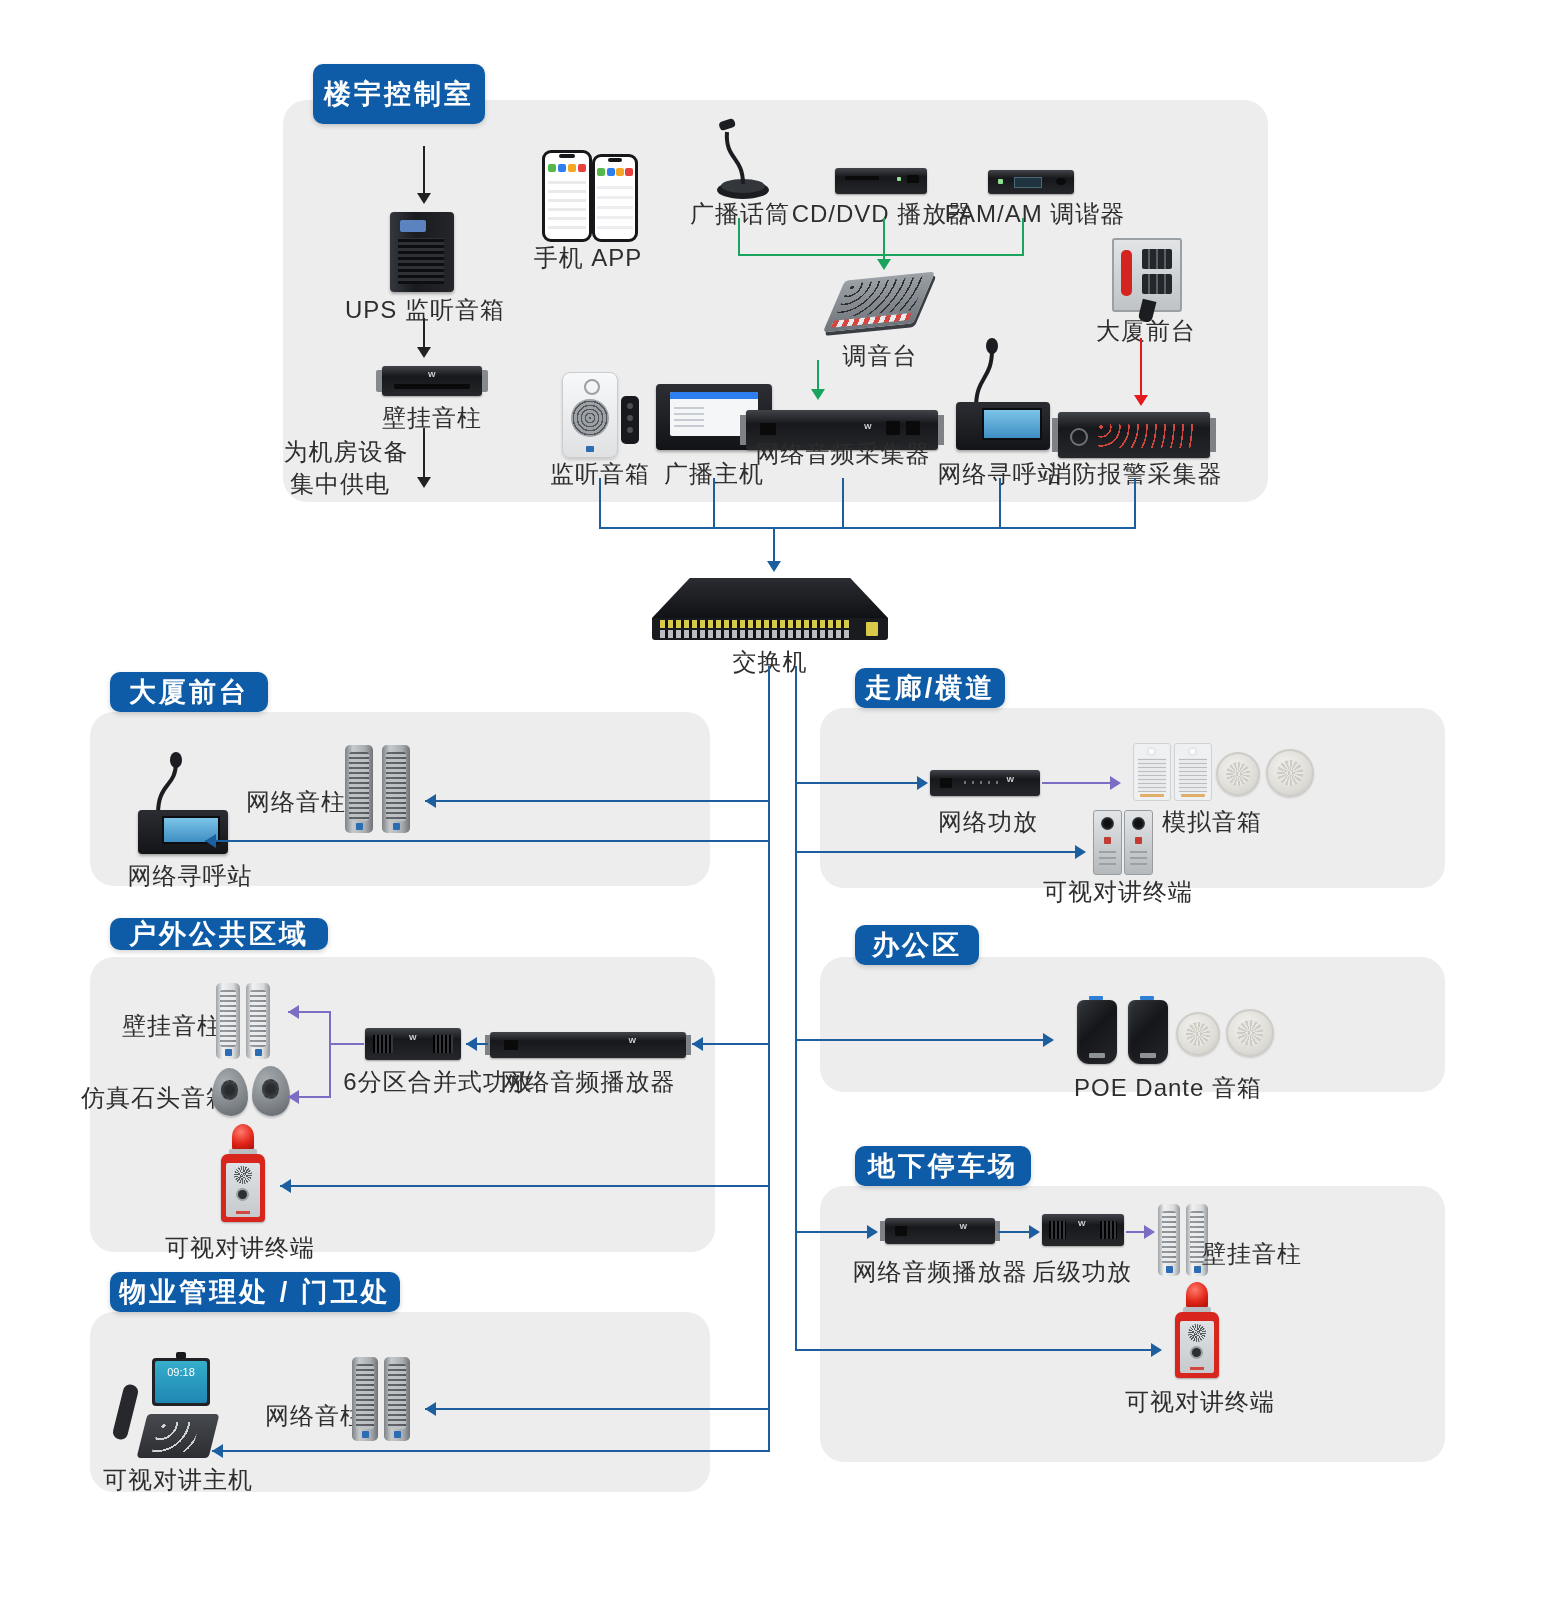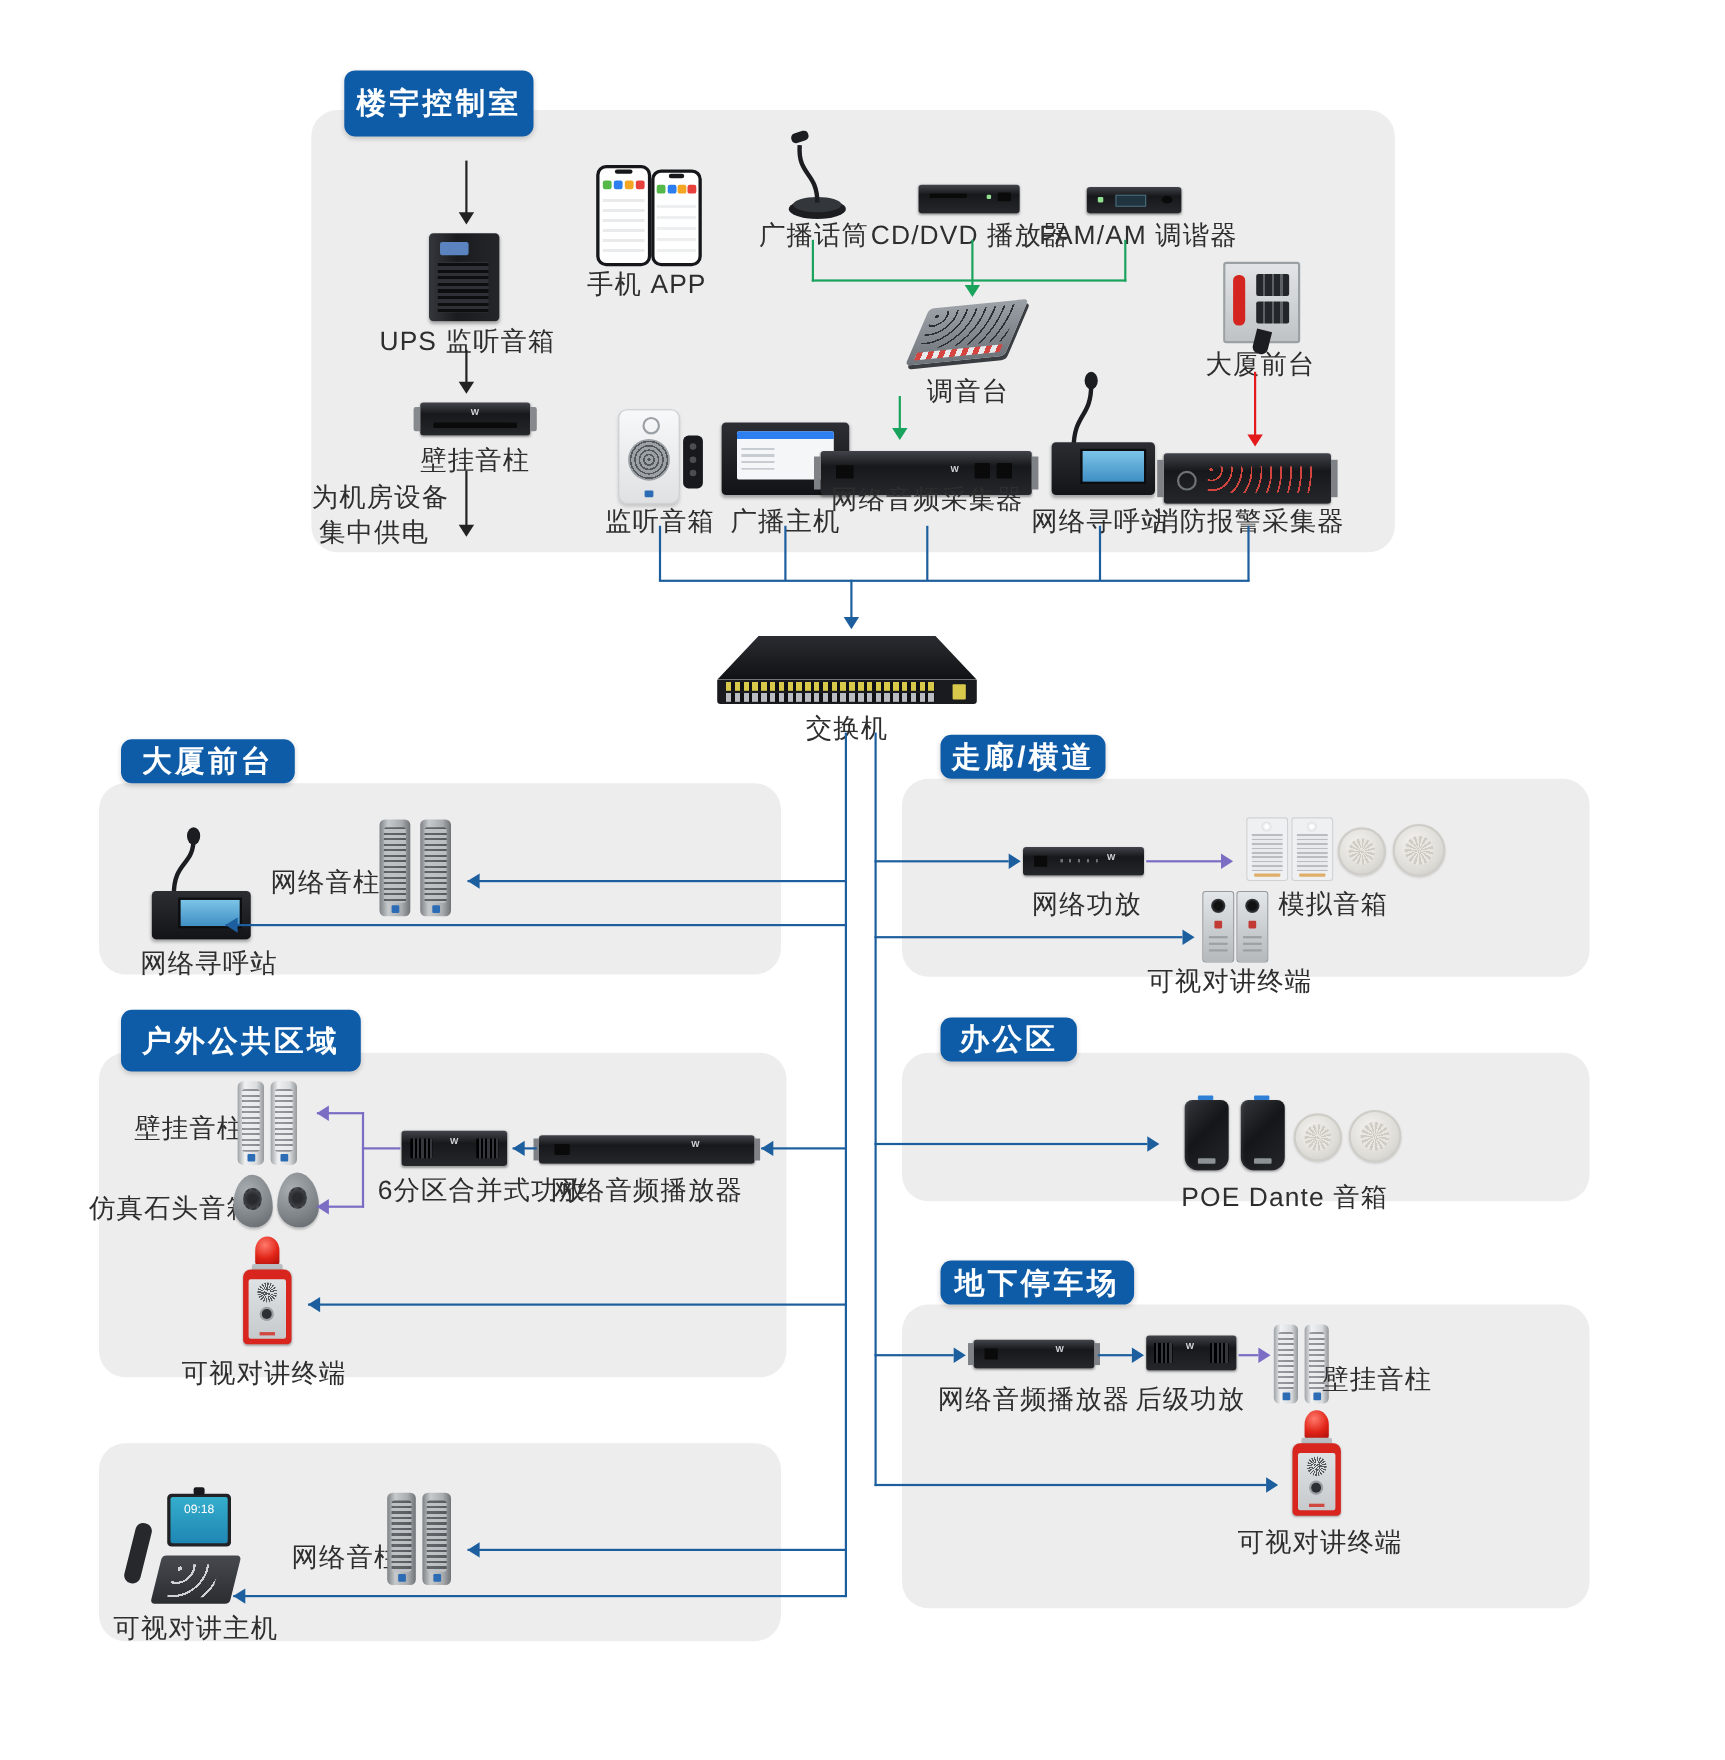--- a/index.html
+++ b/index.html
@@ -93,28 +93,31 @@
 
   <div class="tab" style="left:313px;top:64px;width:172px;height:60px">
       <span>楼宇控制室</span>
     </div>
   <div class="tab" style="left:110px;top:672px;width:158px;height:40px">
       <span>大厦前台</span>
     </div>
   <div class="tab" style="left:855px;top:668px;width:150px;height:40px">
       <span>走廊/横道</span>
     </div>
-  <div class="tab" style="left:110px;top:918px;width:218px;height:56px">
+  <div class="tab" style="left:110px;top:918px;width:218px;height:32px">
       <span>户外公共区域</span>
     </div>
   <div class="tab" style="left:855px;top:925px;width:124px;height:40px">
       <span>办公区</span>
     </div>
   <div class="tab" style="left:855px;top:1146px;width:176px;height:40px">
       <span>地下停车场</span>
+    </div>
+  <div class="tab" style="left:110px;top:1272px;width:290px;height:40px">
+      <span>物业管理处 / 门卫处</span>
     </div>
 
   <div style="position:absolute;left:390px;top:212px;width:64px;height:80px;background:linear-gradient(90deg,#34373c,#191b1e 40%,#24262a);border-radius:4px;box-shadow:0 2px 3px rgba(0,0,0,.3)">
     <span style="position:absolute;left:10px;top:8px;width:26px;height:12px;background:#5a83c0;border-radius:2px"></span>
     <span style="position:absolute;left:8px;top:26px;right:10px;bottom:8px;background:repeating-linear-gradient(0deg,#0d0e10 0 3px,#2e3135 3px 6px)"></span>
   </div>
   <div class="lbl" style="left:425px;top:294px">UPS 监听音箱</div>
 
   <div style="position:absolute;left:542px;top:150px;width:44px;height:86px;border:3px solid #15171a;border-radius:9px;background:#fff">
     <span style="position:absolute;left:50%;top:1px;width:16px;height:4px;margin-left:-8px;background:#15171a;border-radius:2px"></span>

